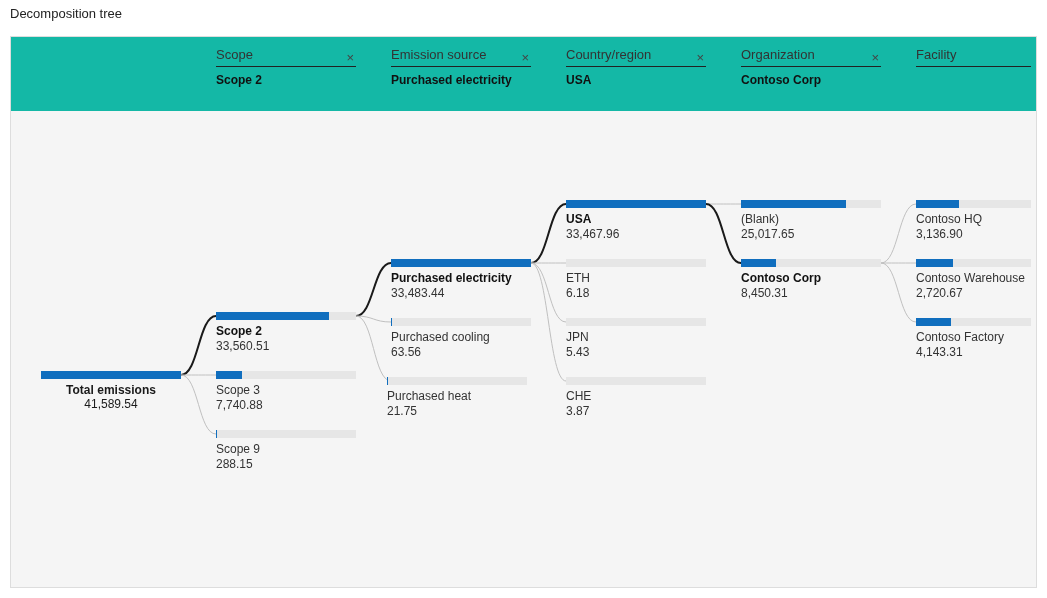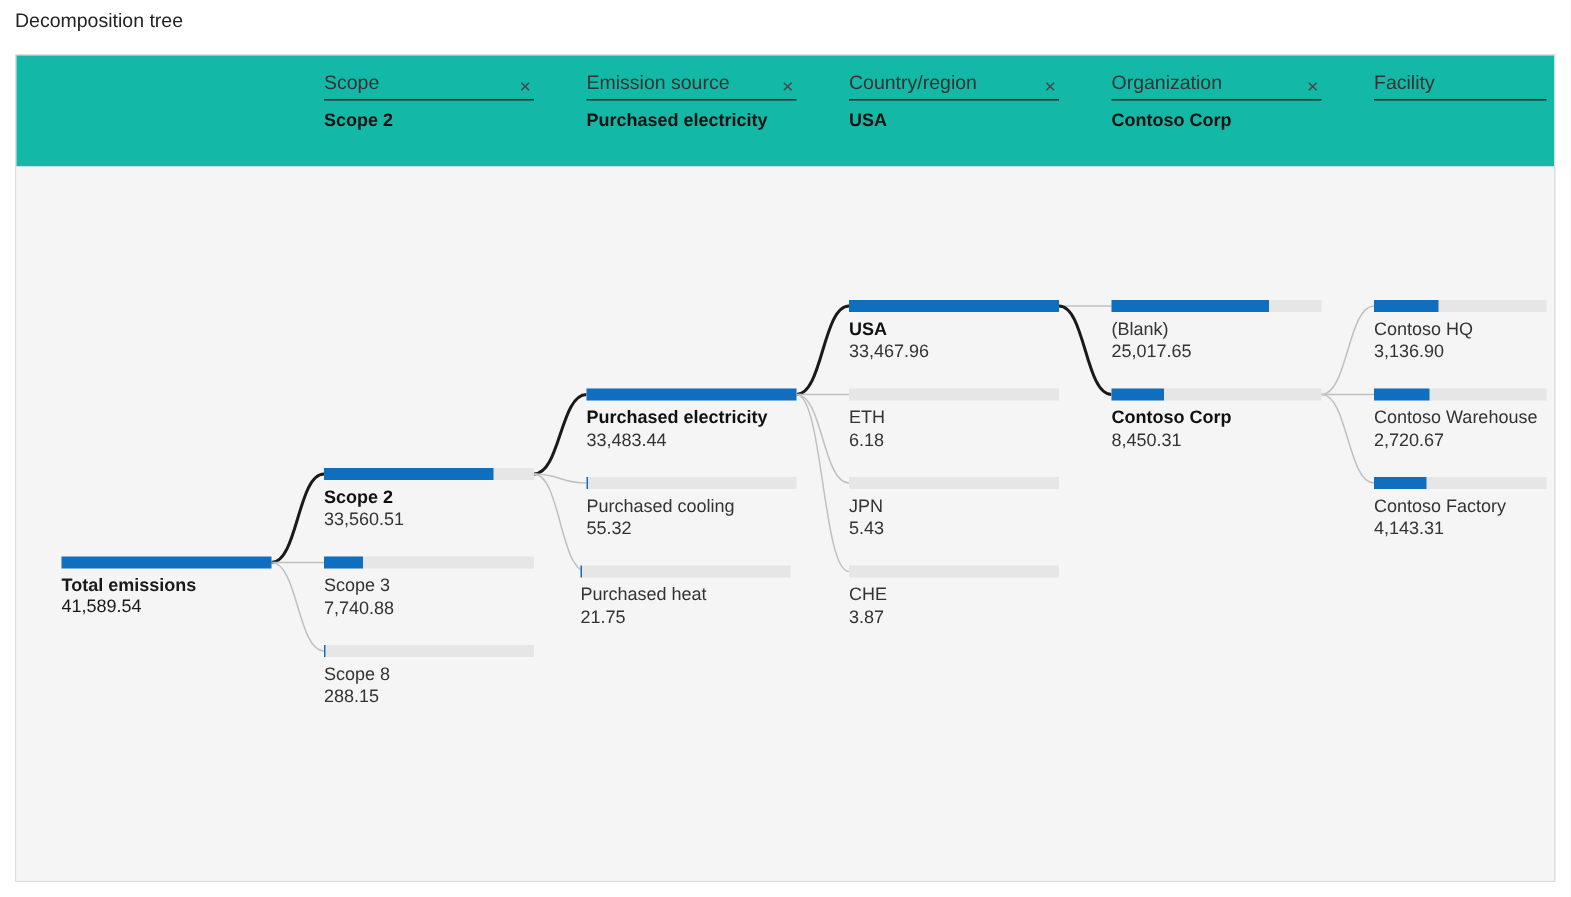--- a/index.html
+++ b/index.html
@@ -102,20 +102,21 @@
     width: 140px;
   }
   .root-node .bar-fill {
     width: 100%;
     height: 8px;
     background: #106ebe;
   }
   .root-node .nlabel {
     margin-top: 4px;
     font-size: 12px;
+    text-align: center;
   }
   .root-node .nlabel .name { font-weight: 700; }
   svg.connectors {
     position: absolute;
     left: 0; top: 0;
     width: 100%;
     height: 100%;
     pointer-events: none;
   }
 </style>
@@ -205,41 +206,41 @@
       <div class="nlabel">
         <span class="name">Scope 3</span>
         <span class="val">7,740.88</span>
       </div>
     </div>
     <div class="node" id="scope-2" style="left:205px;top:319px">
       <div class="bar-track">
           <div class="bar-fill" style="width: 0.692842%;"></div>
         </div>
       <div class="nlabel">
-        <span class="name">Scope 8</span>
+        <span class="name">Scope 9</span>
         <span class="val">288.15</span>
       </div>
     </div>
 
     <div class="node bold" id="source-0" style="left:380px;top:148px">
       <div class="bar-track">
           <div class="bar-fill" style="width: 99.7704%;"></div>
         </div>
       <div class="nlabel">
         <span class="name">Purchased electricity</span>
         <span class="val">33,483.44</span>
       </div>
     </div>
     <div class="node" id="source-1" style="left:380px;top:207px">
       <div class="bar-track">
           <div class="bar-fill" style="width: 0.164837%;"></div>
         </div>
       <div class="nlabel">
         <span class="name">Purchased cooling</span>
-        <span class="val">55.32</span>
+        <span class="val">63.56</span>
       </div>
     </div>
     <div class="node" id="source-2" style="left:376px;top:266px">
       <div class="bar-track">
           <div class="bar-fill" style="width: 0.0648083%;"></div>
         </div>
       <div class="nlabel">
         <span class="name">Purchased heat</span>
         <span class="val">21.75</span>
       </div>

